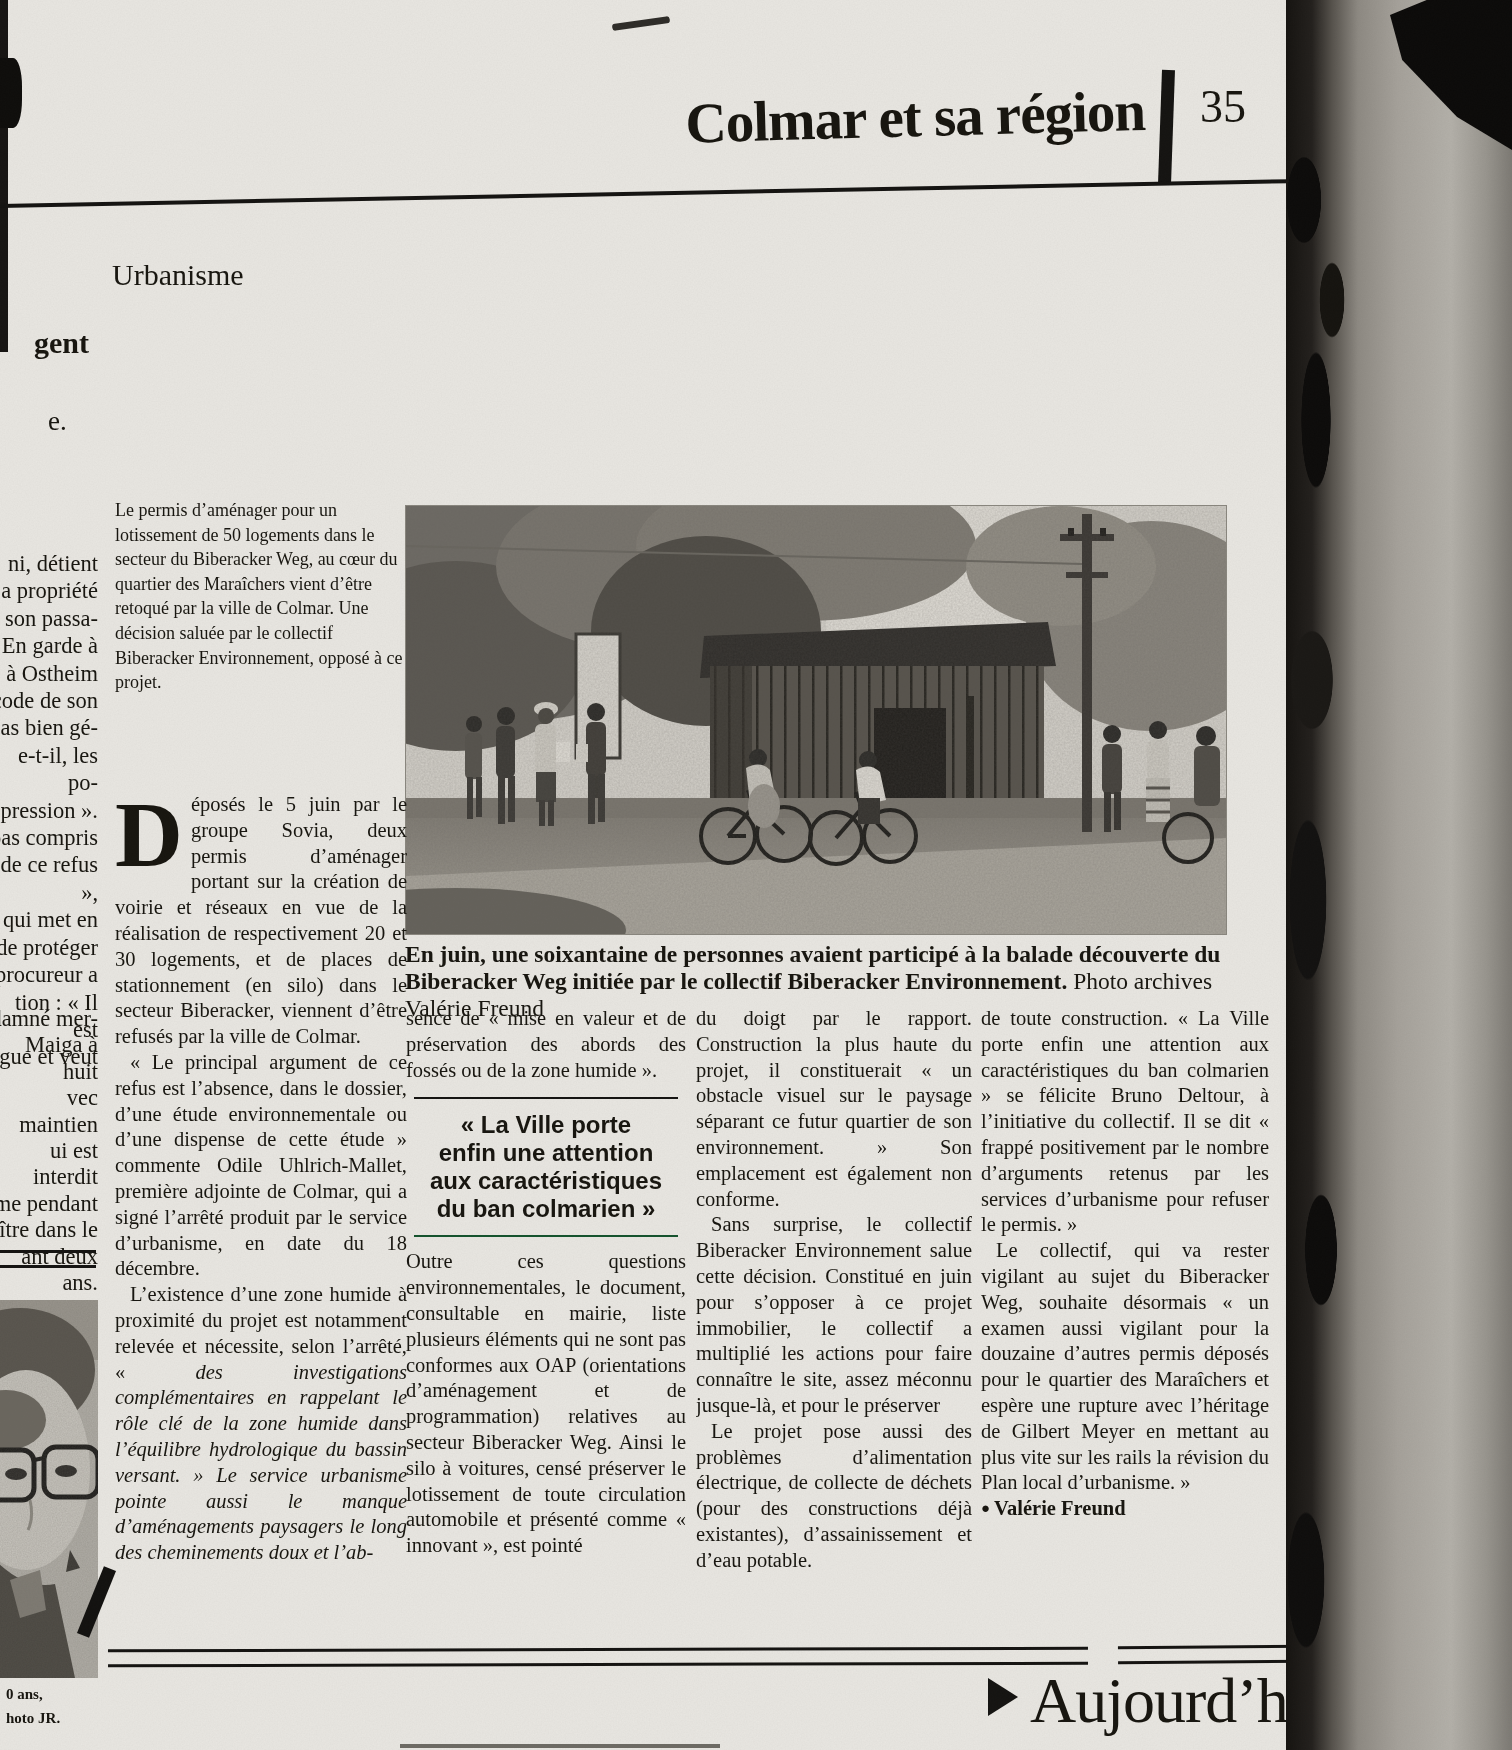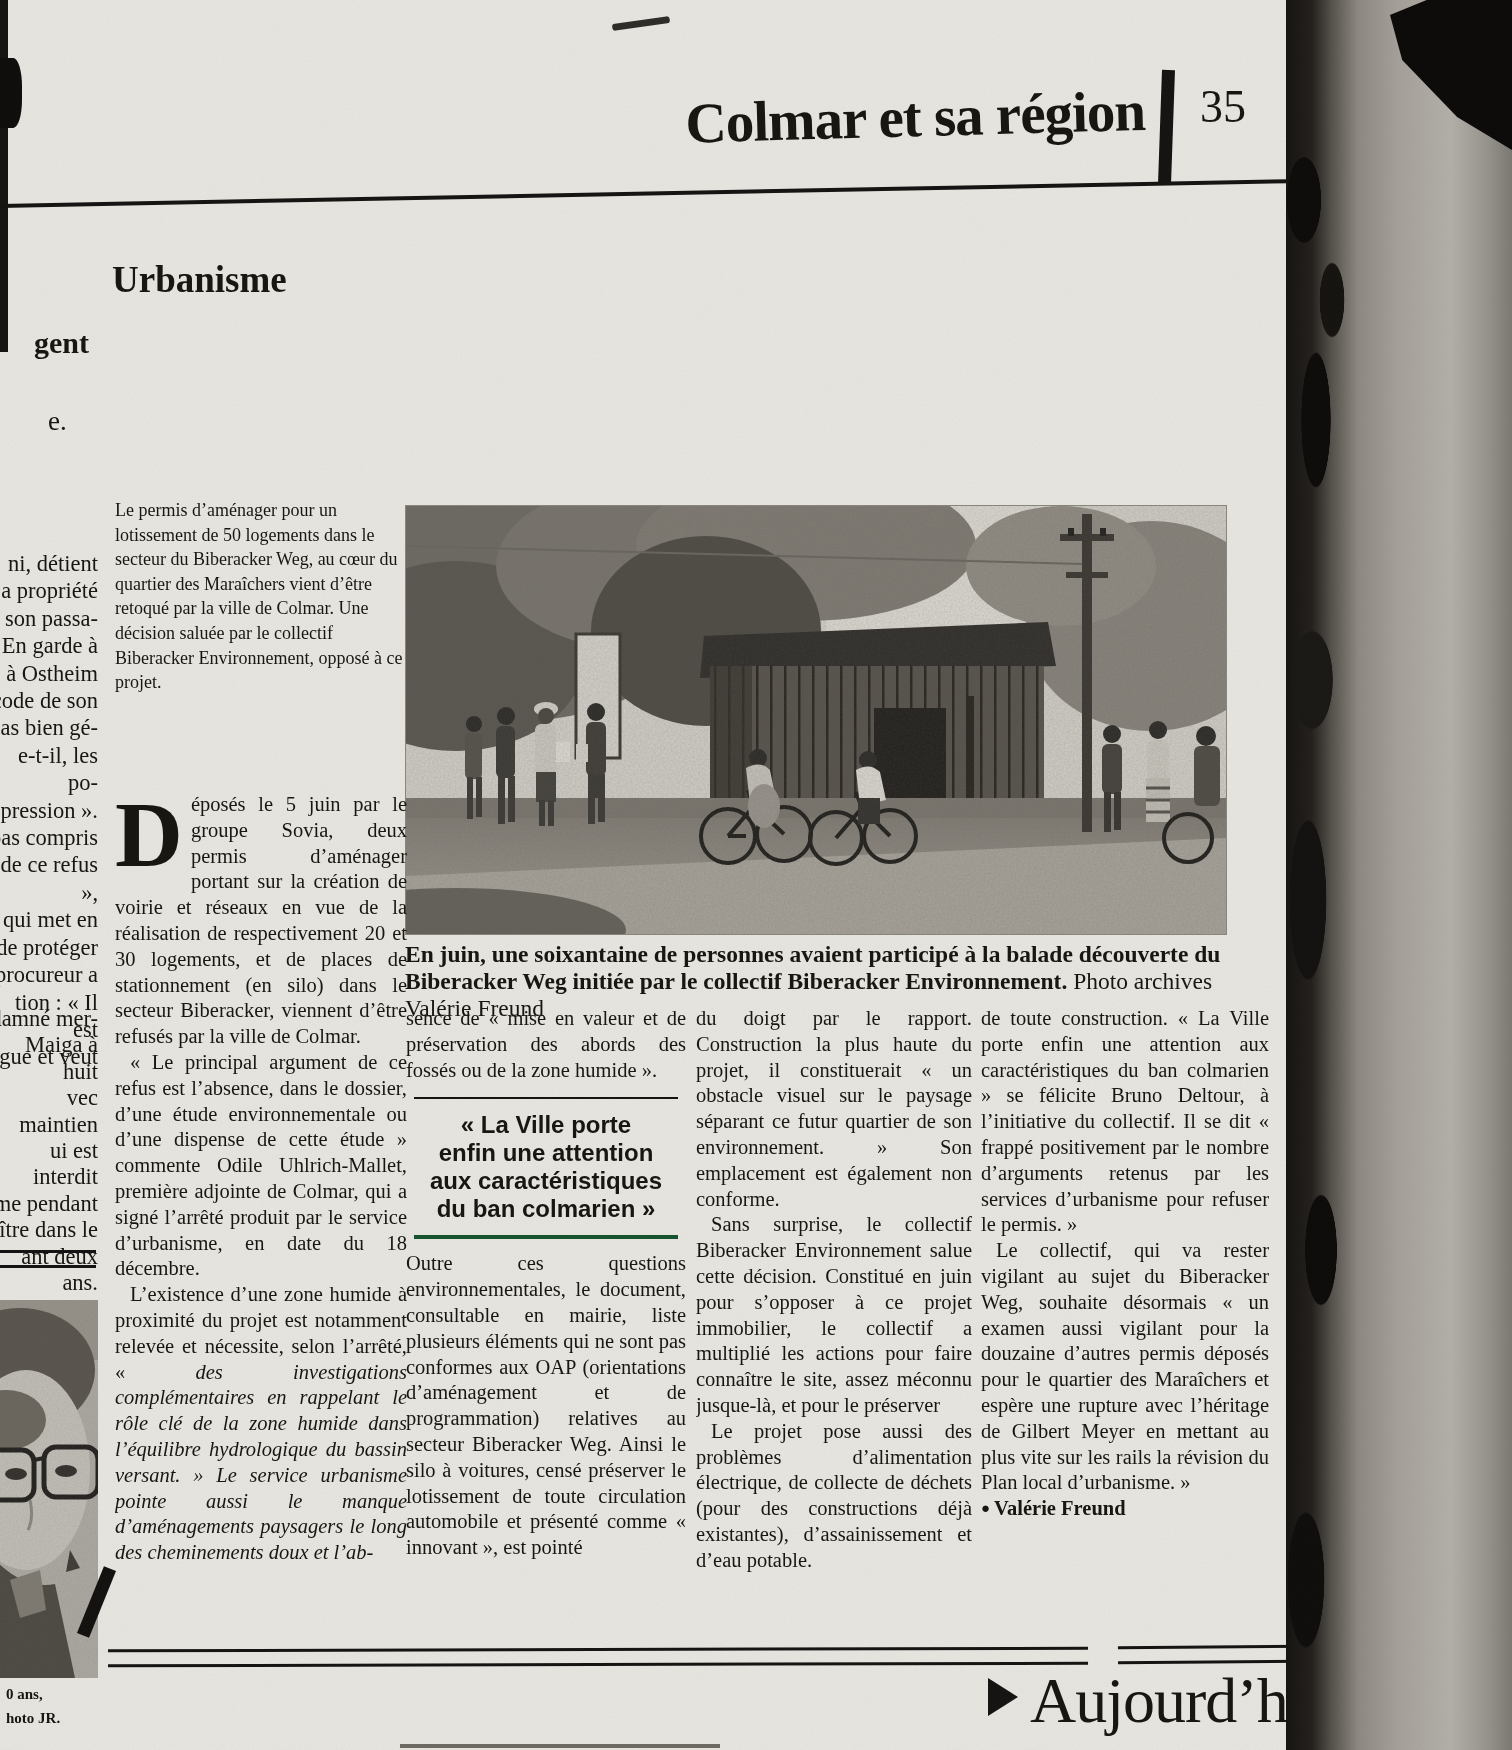--- a/index.html
+++ b/index.html
@@ -6,41 +6,41 @@
   .page{position:relative;width:1512px;height:1750px;background:#e9e7e2;overflow:hidden;
         font-family:"Liberation Serif",serif;color:#17150f;}
   
   .section-title{position:absolute;left:560px;top:86px;width:585px;text-align:right;
     font-size:57px;font-weight:bold;letter-spacing:-1px;transform:rotate(-1.6deg);}
   .section-bar{position:absolute;left:1160px;top:70px;width:13px;height:114px;background:#141311;transform:rotate(2deg);}
   .page-number{position:absolute;left:1200px;top:80px;font-size:46px;}
   .header-rule{position:absolute;left:0;top:204px;width:1290px;height:4px;background:#141311;
     transform:rotate(-1.1deg);transform-origin:left center;}
   
-  .kicker{position:absolute;left:112px;top:258px;font-size:37px;font-weight:bold;}
+  .kicker{position:absolute;left:112px;top:258px;font-size:30px;font-weight:normal;}
   .headline{position:absolute;left:108px;top:300px;width:1080px;font-size:69px;font-weight:bold;
     line-height:0.95;letter-spacing:-1px;white-space:pre-line;}
   
   .lead{position:absolute;left:115px;top:498px;width:296px;font-size:18px;font-weight:normal;
     line-height:24.6px;overflow:hidden;height:292px;}
   
   .photo{position:absolute;left:405px;top:505px;width:820px;height:428px;border:1px solid #8a877f;background:#cfccc5;}
   .caption{position:absolute;left:405px;top:941px;width:822px;font-size:23.5px;line-height:27px;}
   .caption b{font-weight:bold;}
   
   .col{position:absolute;top:1006px;height:594px;overflow:hidden;font-size:20.5px;line-height:25.8px;text-align:justify;}
   .col p{margin:0;}
   .col p.indent{text-indent:15px;}
   .col1{left:115px;top:792px;width:292px;height:810px;}
   .col2{left:406px;width:280px;}
   .col3{left:696px;width:276px;}
   .col4{left:981px;width:288px;}
   .dropcap{float:left;font-size:94px;line-height:72px;font-weight:bold;padding:6px 8px 0 0;}
   .ital{font-style:italic;font-family:Liberation Serif, serif;}
-  .pullquote{margin:14px 8px 12px 8px;padding:12px 0 12px 0;border-top:2px solid #141311;border-bottom:4px solid #14532d;
+  .pullquote{margin:14px 8px 12px 8px;padding:12px 0 12px 0;border-top:2px solid #141311;border-bottom:2px solid #14532d;
     font-family:"Liberation Sans",sans-serif;font-weight:bold;font-size:24px;line-height:28px;
     text-align:center;white-space:pre-line;text-indent:0;}
   .byline{margin-top:4px;font-weight:bold;text-align:left;}
   .byline .bullet{font-size:15px;vertical-align:2px;padding-right:4px;}
   
   .lm-headline{position:absolute;left:2px;top:326px;font-size:30px;font-weight:bold;margin-left:32px;}
   .lm-sub{position:absolute;left:48px;top:406px;font-size:27px;}
   .lm-block{position:absolute;left:-14px;width:112px;text-align:right;font-size:22.5px;line-height:27.4px;white-space:pre-line;}
   .lm-block1{top:550px;}
   .lm-block2{top:1006px;line-height:26.4px;}

